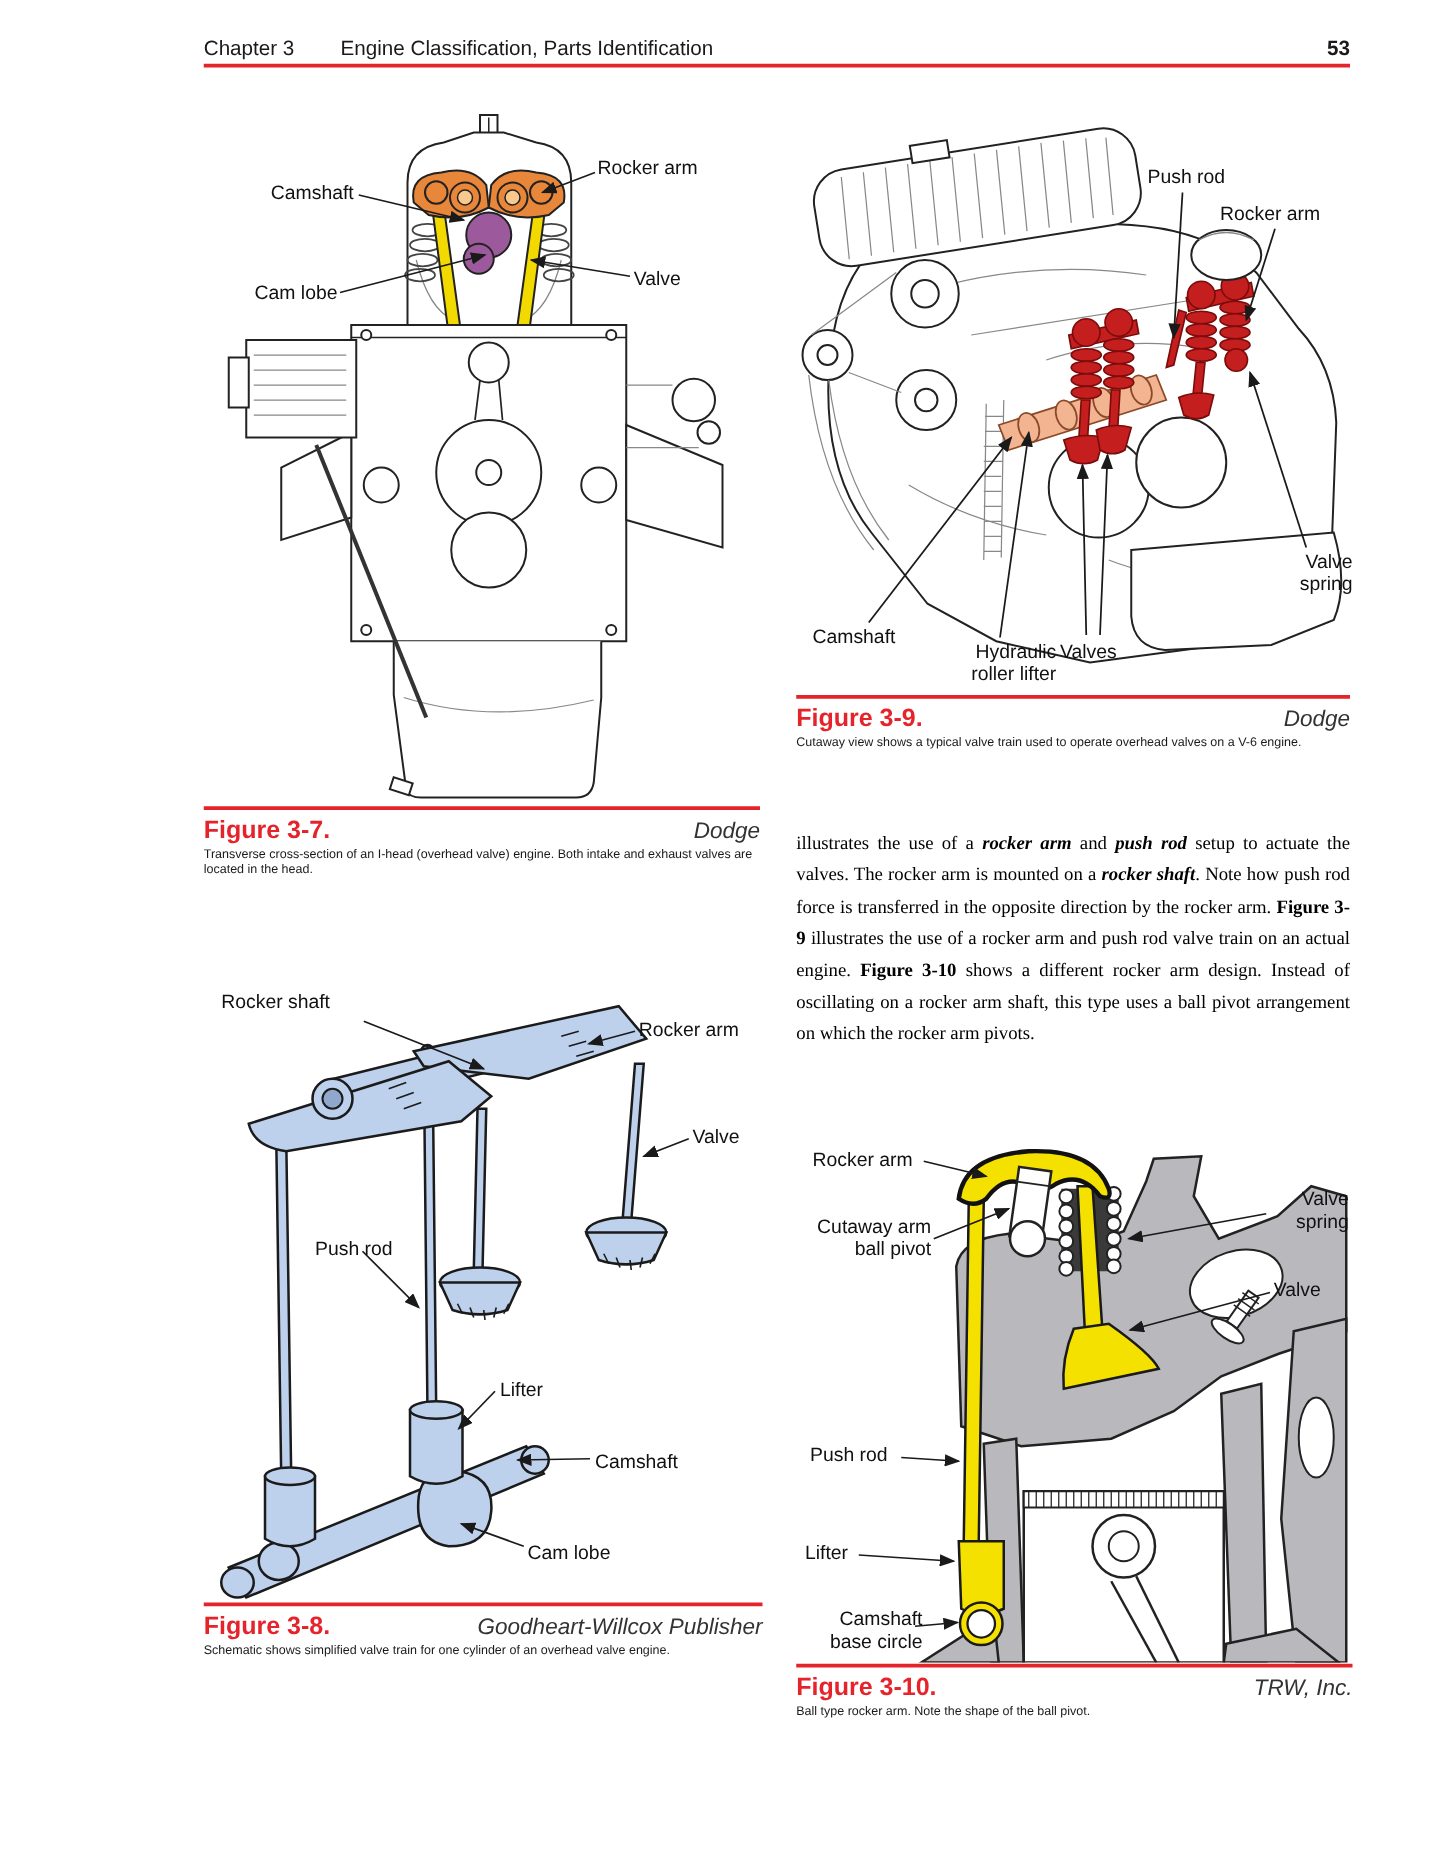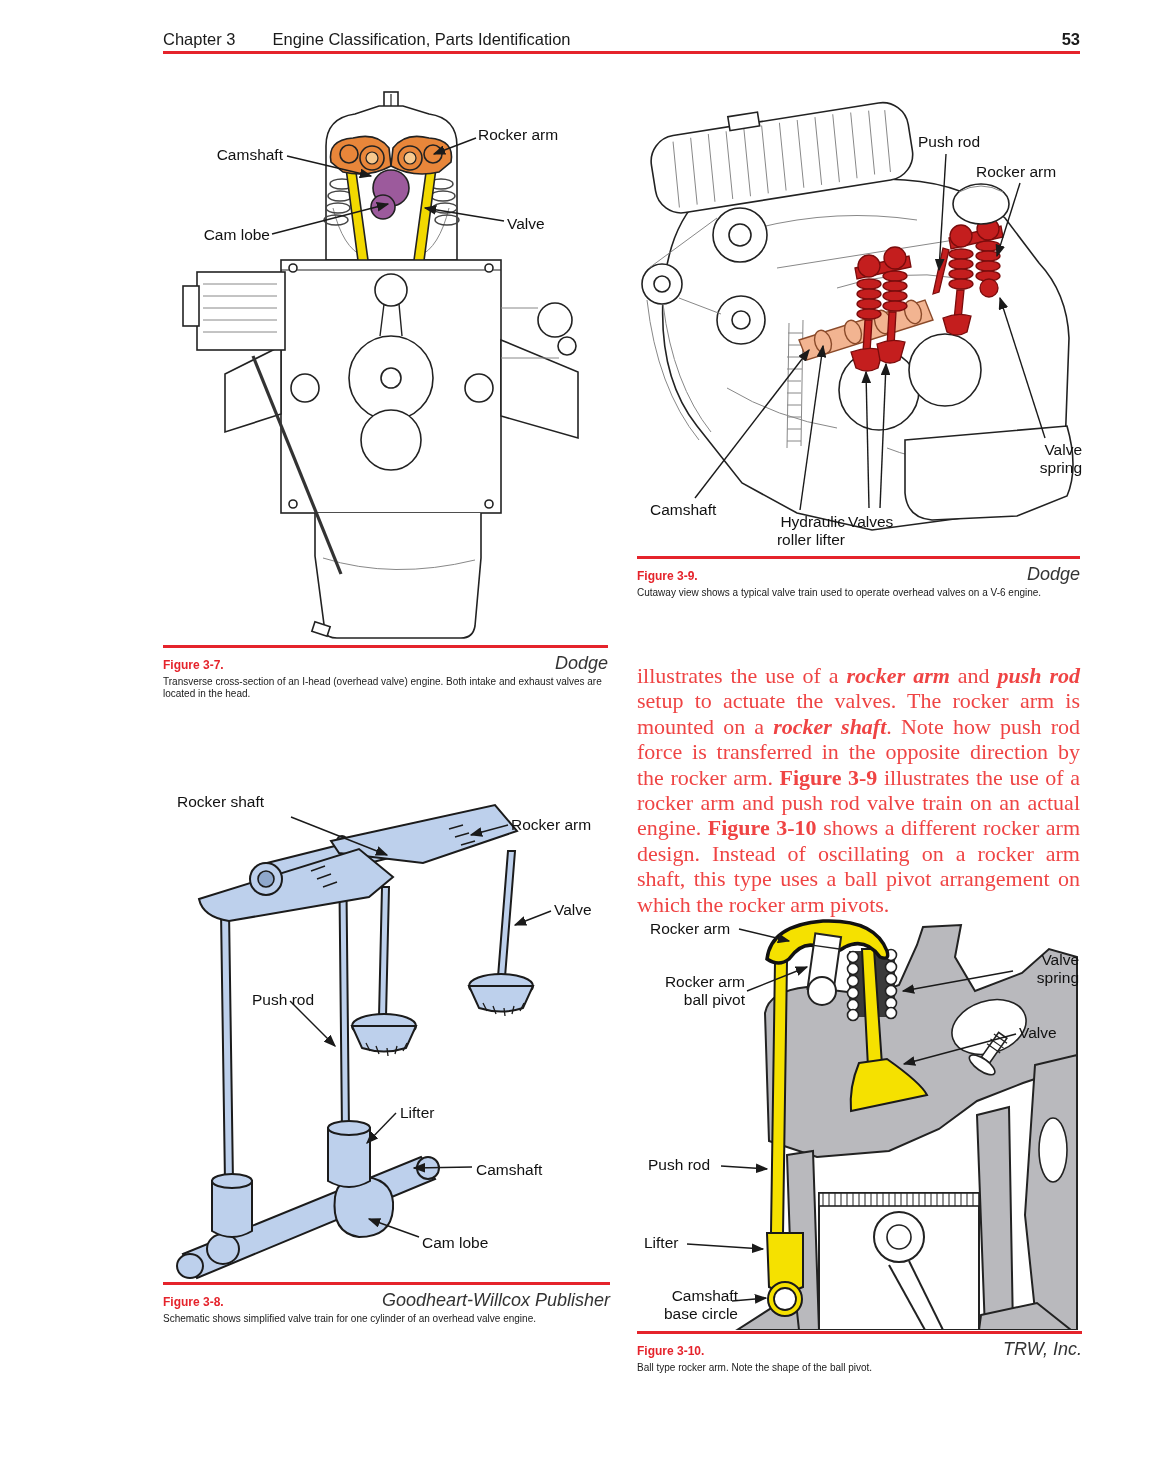--- a/index.html
+++ b/index.html
@@ -11,26 +11,26 @@
   .hdr-rule{position:absolute;left:163px;top:51px;width:917px;height:2.5px;background:#e5232b;}
   .figblock{position:absolute;}
   .canvas{position:relative;}
   .canvas > svg.draw{position:absolute;left:0;top:0;}
   .canvas > svg.arrows{position:absolute;left:0;top:0;pointer-events:none;}
   .lbl{position:absolute;font-size:15.5px;line-height:1.15;color:#111;white-space:nowrap;}
   .lbl.r{text-align:right;}
   .lbl.wrap{white-space:normal;text-align:right;}
   .fig-rule{height:2.5px;background:#e5232b;margin-top:1px;}
   .cap-head{display:flex;justify-content:space-between;align-items:baseline;margin-top:5px;}
-  .cap-num{font-weight:bold;font-size:12px;color:#e5232b;}
+  .cap-num{font-weight:bold;font-size:20px;color:#e5232b;}
   .cap-credit{font-style:italic;font-size:18px;color:#333;}
   .cap-text{font-size:10px;line-height:1.26;color:#1a1a1a;margin-top:2px;}
   .bodytext{position:absolute;left:637px;top:663px;width:443px;
-            font-family:"Liberation Serif",serif;font-size:22px;line-height:25.4px;
-            text-align:justify;color:#ef4444;}
+            font-family:"Liberation Serif",serif;font-size:15px;line-height:25.4px;
+            text-align:justify;color:#000000;}
   svg .ln{stroke:#222;stroke-width:1.6;fill:#fff;}
   svg .thin{stroke:#888;stroke-width:1;fill:none;}
 </style>
 </head>
 <body>
 
 <div class="page">
 
   <div class="hdr">
     <span>Chapter 3</span><span class="ttl">Engine Classification, Parts Identification</span>
@@ -390,21 +390,21 @@
           <line x1="102" y1="14" x2="152" y2="26" marker-end="url(#ah310)"></line>
           <line x1="110" y1="76" x2="170" y2="52" marker-end="url(#ah310)"></line>
           <line x1="376" y1="56" x2="266" y2="76" marker-end="url(#ah310)"></line>
           <line x1="379" y1="119" x2="267" y2="149" marker-end="url(#ah310)"></line>
           <line x1="84" y1="251" x2="130" y2="254" marker-end="url(#ah310)"></line>
           <line x1="50" y1="329" x2="126" y2="334" marker-end="url(#ah310)"></line>
           <line x1="95" y1="386" x2="129" y2="383" marker-end="url(#ah310)"></line>
         </g>
       </svg>
       <div class="lbl" style="left:13px;top:5px;">Rocker arm</div>
-      <div class="lbl wrap" style="left:8px;top:58px;width:100px;">Rocker arm ball pivot</div>
+      <div class="lbl wrap" style="left:8px;top:58px;width:100px;">Cutaway arm ball pivot</div>
       <div class="lbl wrap" style="left:378px;top:36px;width:64px;">Valve spring</div>
       <div class="lbl" style="left:382px;top:109px;">Valve</div>
       <div class="lbl" style="left:11px;top:241px;">Push rod</div>
       <div class="lbl" style="left:7px;top:319px;">Lifter</div>
       <div class="lbl wrap" style="left:6px;top:372px;width:95px;">Camshaft base circle</div>
     </div>
     <div class="fig-rule"></div>
     <div class="cap-head">
       <span class="cap-num">Figure 3-10.</span>
       <span class="cap-credit">TRW, Inc.</span>

